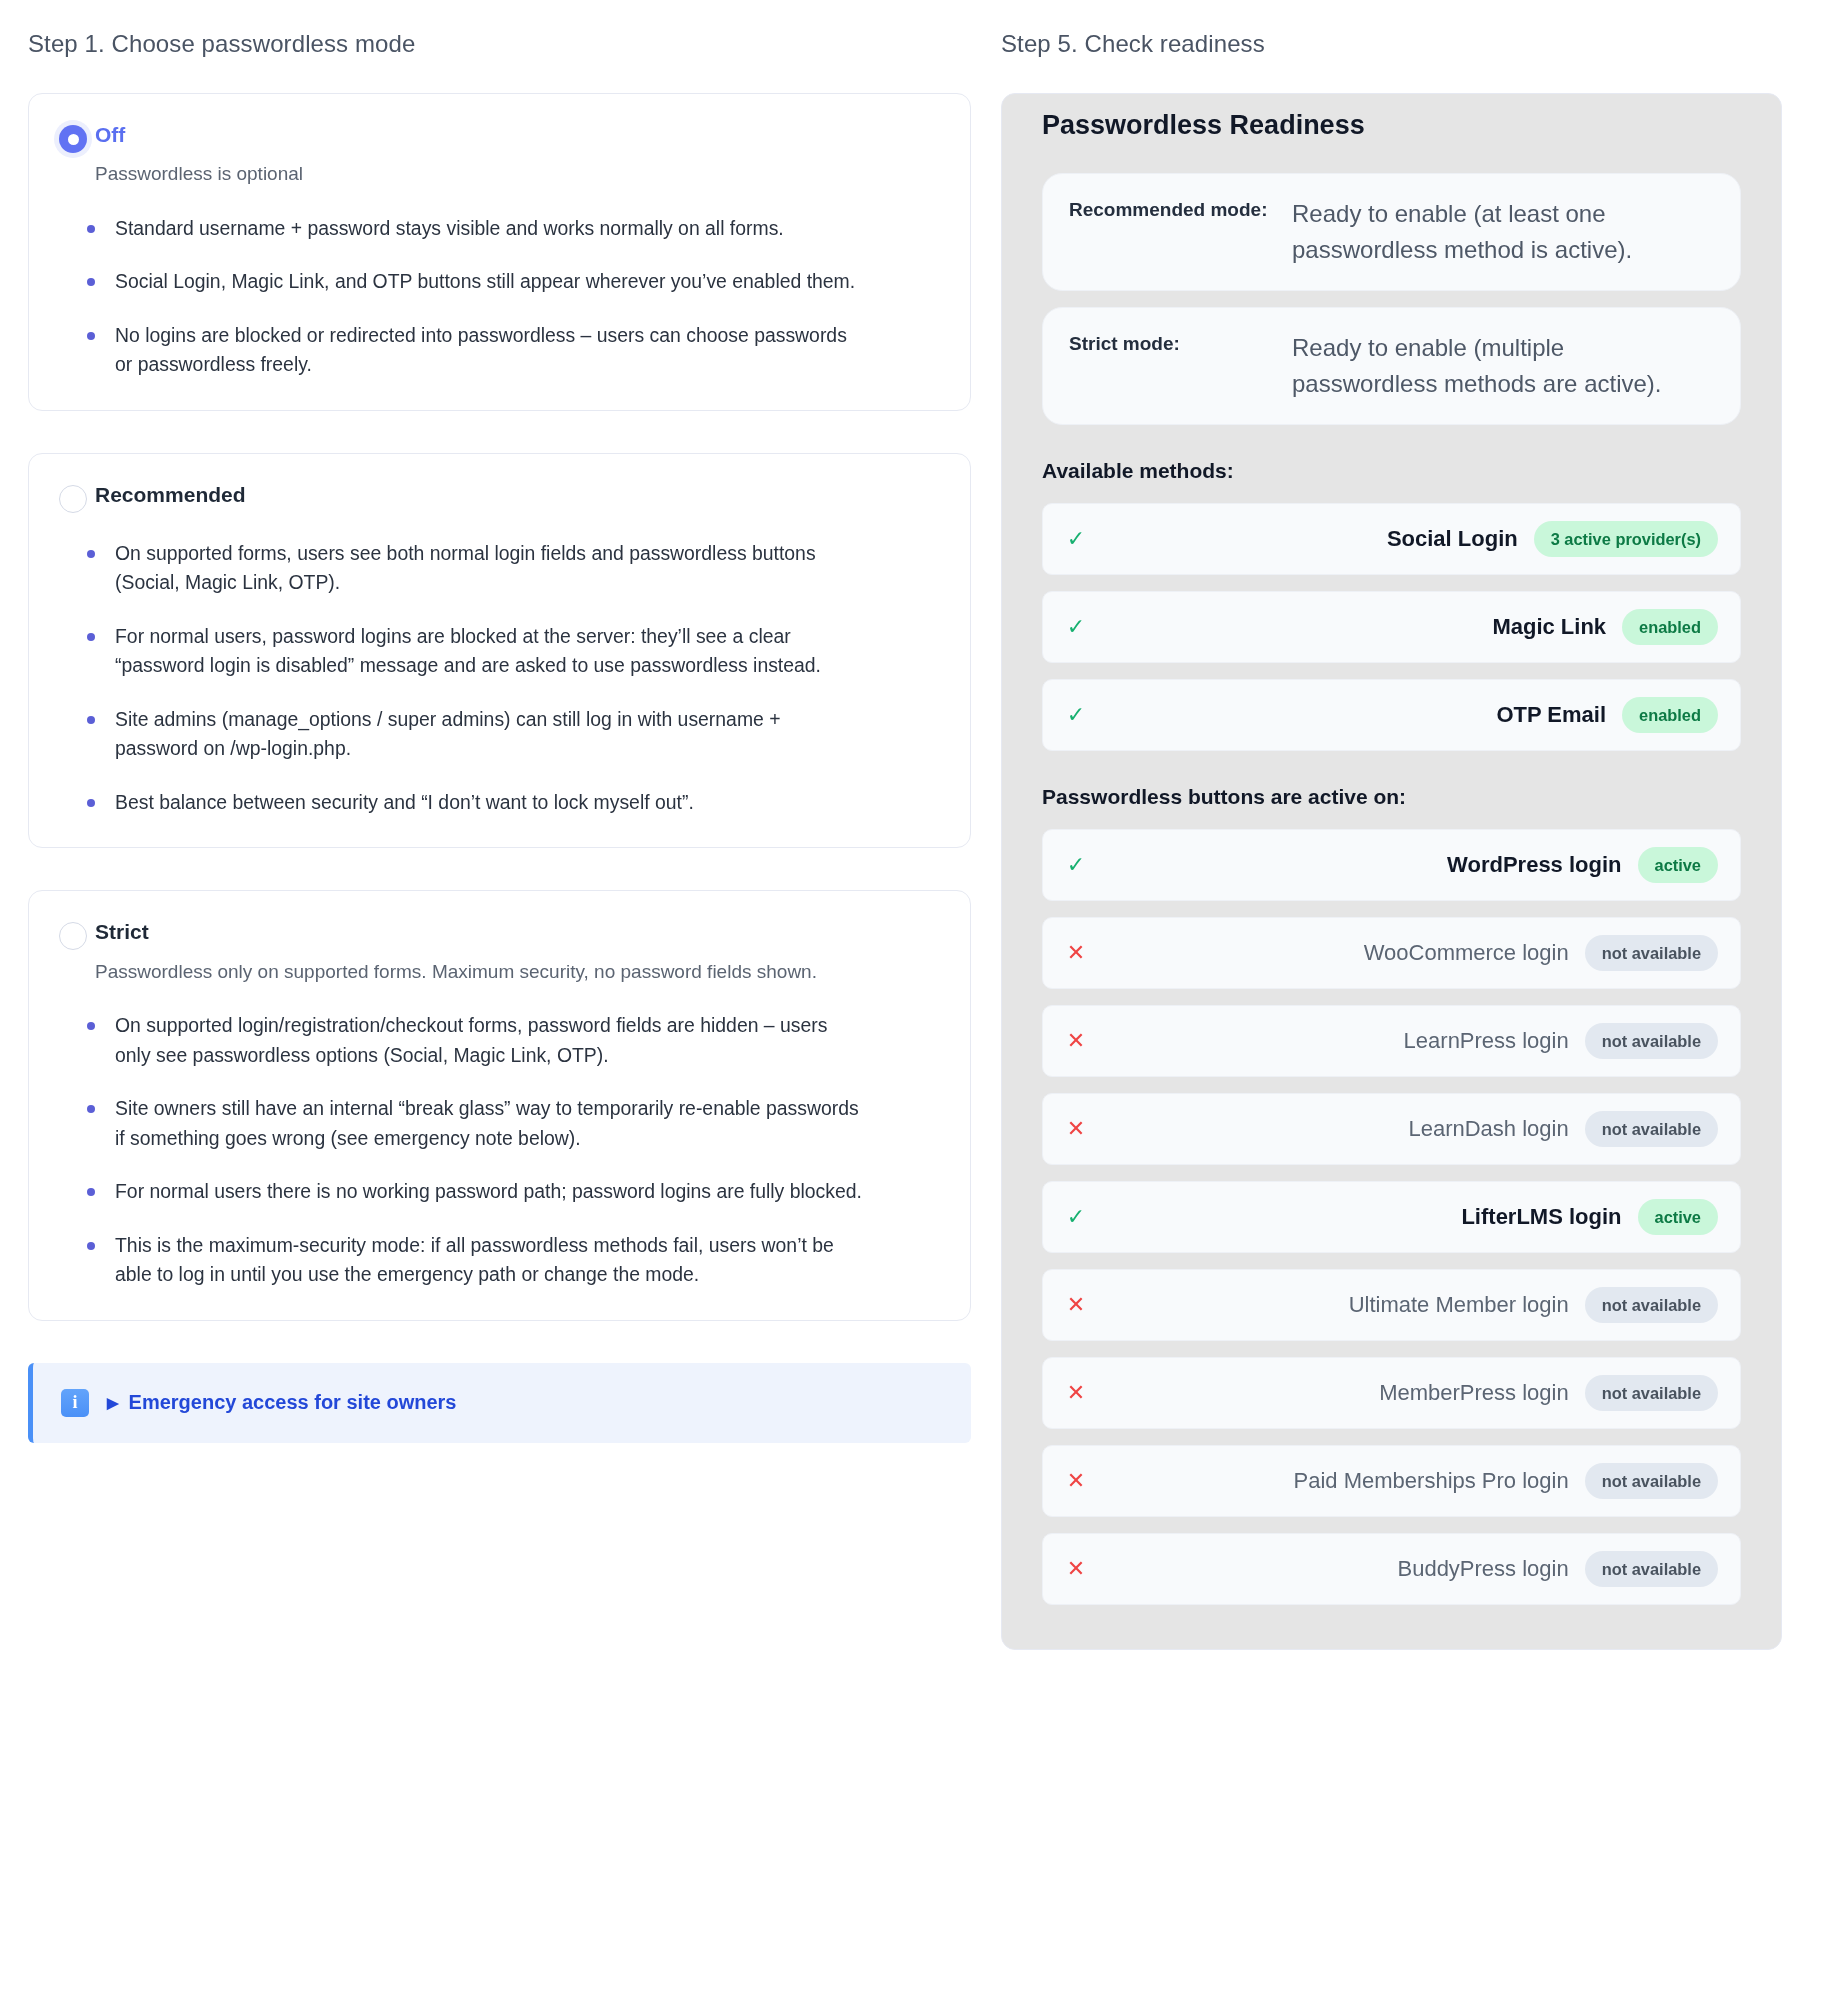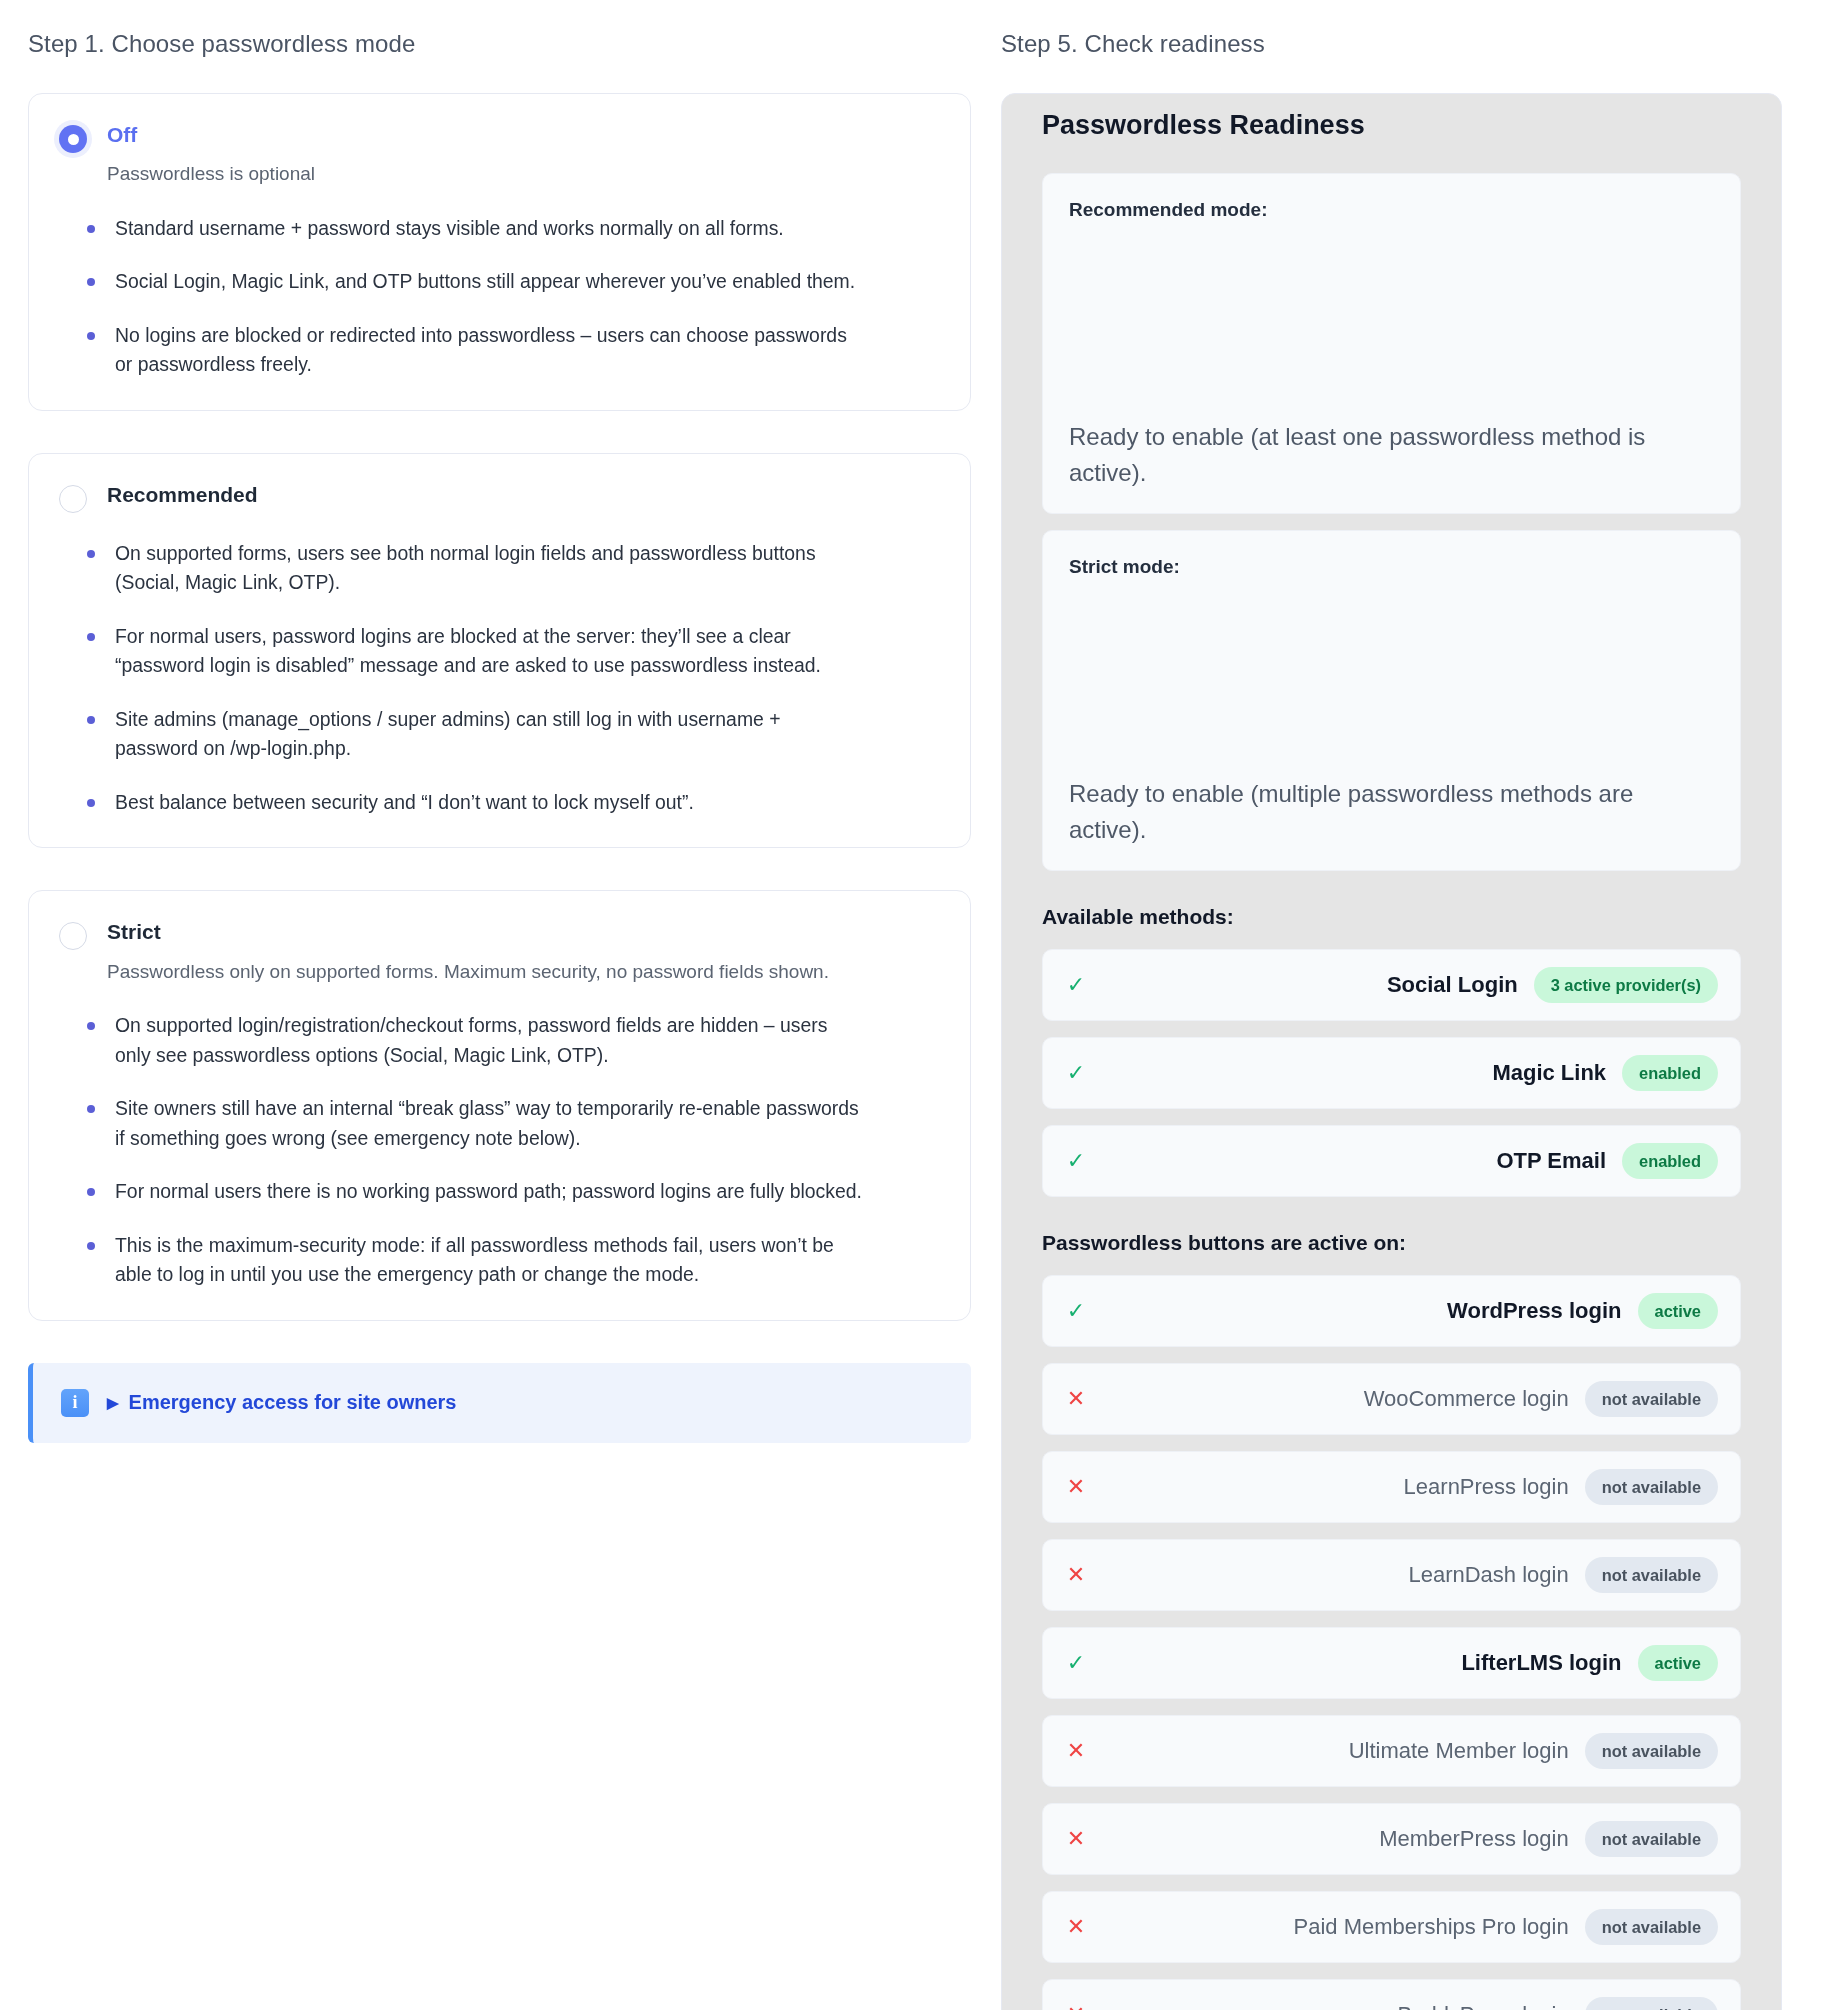--- a/index.html
+++ b/index.html
@@ -47,21 +47,21 @@
     background: #ffffff;
     padding: 28px 30px 30px 30px;
     margin-bottom: 42px;
     position: relative;
   }
   .mode-card:last-of-type { margin-bottom: 40px; }
 
   .mode-head {
     display: flex;
     align-items: flex-start;
-    gap: 20px;
+    gap: 8px;
   }
 
   .radio {
     flex: 0 0 auto;
     width: 28px;
     height: 28px;
     border-radius: 50%;
     margin-top: 3px;
     position: relative;
   }
@@ -176,27 +176,26 @@
   .panel-title {
     font-size: 27px;
     font-weight: 700;
     color: #111827;
     margin: 0 0 32px 0;
   }
 
   .kv-row {
     background: #f8fafc;
     border: 1.3px solid #eef1f6;
-    border-radius: 10px;
+    border-radius: 20px;
     padding: 22px 26px;
     display: flex;
     align-items: flex-start;
     gap: 0;
     margin-bottom: 16px;
-    flex-direction: column;
   }
   .kv-key {
     flex: 0 0 223px;
     font-size: 19px;
     font-weight: 700;
     color: #242e3e;
     line-height: 1.5;
   }
   .kv-val {
     flex: 1 1 auto;

